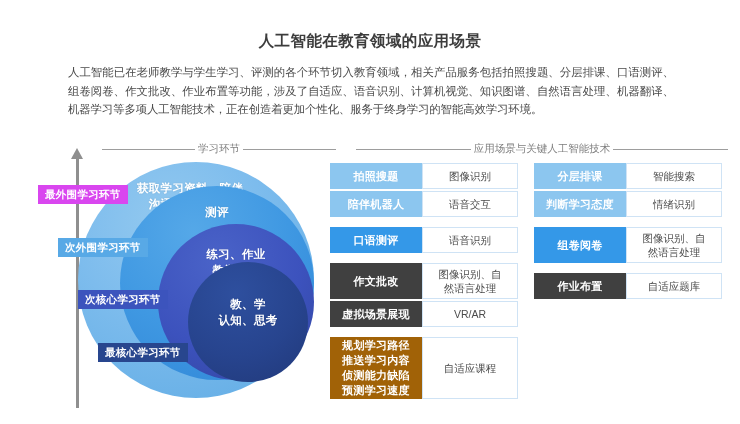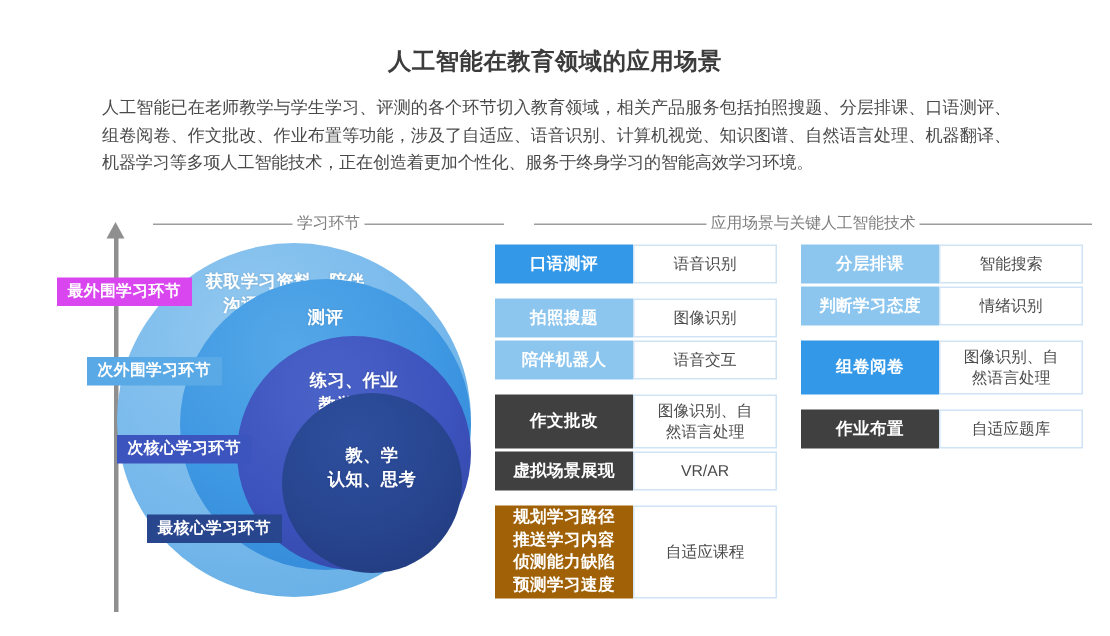--- a/index.html
+++ b/index.html
@@ -283,32 +283,32 @@
   <div class="stage-tag" id="stage-tag-2">次核心学习环节</div>
   <div class="stage-tag" id="stage-tag-1">次外围学习环节</div>
   <div class="stage-tag" id="stage-tag-3">最核心学习环节</div>
 
 </div>
 
 <div id="scenario-panel">
   <div class="card-column" id="card-column-left">
       <div class="card-group">
         <div class="card-row h-1">
+          <div class="card-scenario tone-light">拍照搜题</div>
+          <div class="card-tech">图像识别</div>
+        </div>
+        <div class="card-row h-1">
+          <div class="card-scenario tone-light">陪伴机器人</div>
+          <div class="card-tech">语音交互</div>
+        </div>
+      </div>
+      <div class="card-group">
+        <div class="card-row h-1">
           <div class="card-scenario tone-mid">口语测评</div>
           <div class="card-tech">语音识别</div>
-        </div>
-      </div>
-      <div class="card-group">
-        <div class="card-row h-1">
-          <div class="card-scenario tone-light">拍照搜题</div>
-          <div class="card-tech">图像识别</div>
-        </div>
-        <div class="card-row h-1">
-          <div class="card-scenario tone-light">陪伴机器人</div>
-          <div class="card-tech">语音交互</div>
         </div>
       </div>
       <div class="card-group">
         <div class="card-row h-2">
           <div class="card-scenario tone-navy">作文批改</div>
           <div class="card-tech multiline">图像识别、自
 然语言处理</div>
         </div>
         <div class="card-row h-1">
           <div class="card-scenario tone-navy">虚拟场景展现</div>

